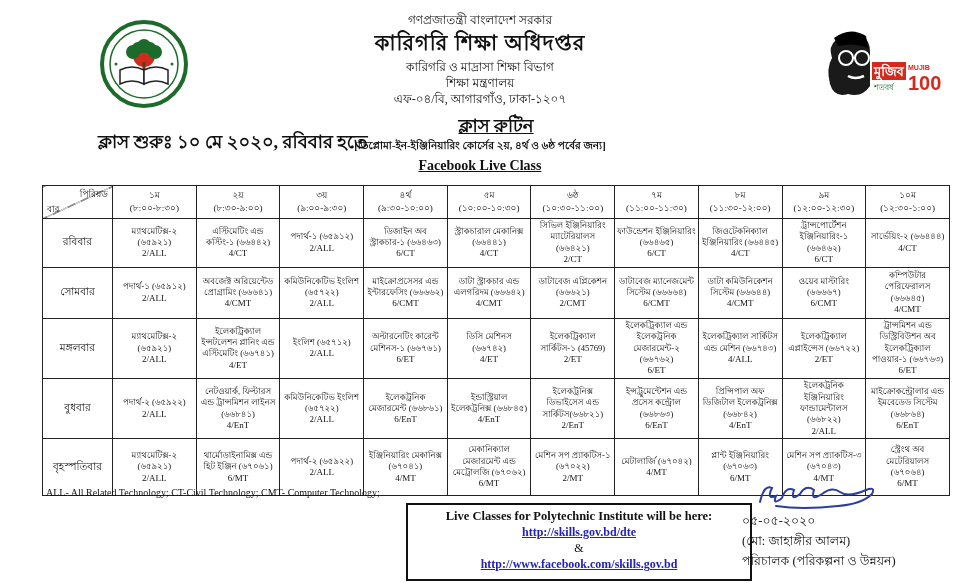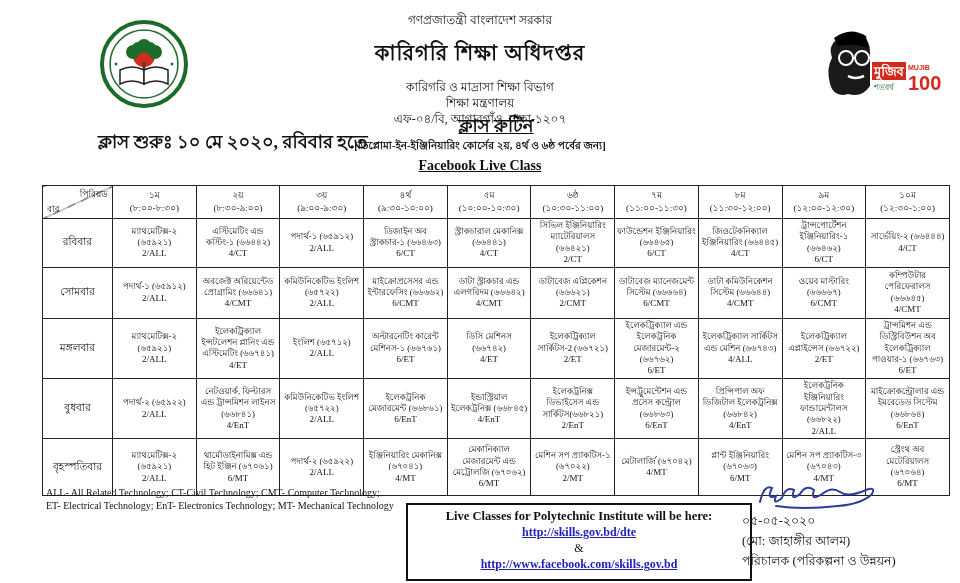--- a/index.html
+++ b/index.html
@@ -1,21 +1,21 @@
 <!DOCTYPE html>
 <html><head>
 <meta charset="utf-8">
 <style>
   html,body{margin:0;padding:0;background:#e8e8e8;}
   .page{position:relative;width:960px;height:583px;background:#ffffff;overflow:hidden;
         font-family:"Liberation Serif","DejaVu Serif",serif;color:#111;}
   
   .head-center{position:absolute;left:0;top:12px;width:100%;text-align:center;line-height:1.35;}
   .h-small{font-size:12px;}
-  .h-big{font-size:21px;font-weight:bold;letter-spacing:1px;margin:11px 0;font-family:Liberation Serif, serif;}
+  .h-big{font-size:21px;font-weight:bold;letter-spacing:1px;margin:1px 0;font-family:Liberation Serif, serif;}
   .logo-left{position:absolute;left:96px;top:18px;width:96px;height:92px;}
   .logo-right{position:absolute;left:818px;top:28px;width:130px;height:76px;}
   
   .start-note{position:absolute;left:98px;top:128px;font-size:18px;font-weight:bold;}
   .routine-title{position:absolute;left:0;top:112px;width:100%;text-align:center;
                  font-size:18px;font-weight:bold;text-decoration:underline;padding-left:16px;}
   .course-note{position:absolute;left:0;top:138px;width:100%;text-align:center;
                font-size:10.5px;font-weight:bold;}
   .live-class{position:absolute;left:0;top:158px;width:100%;text-align:center;
               font-size:14px;font-weight:bold;text-decoration:underline;}
@@ -268,21 +268,21 @@
           </td>
           <td class="slot">
             <div class="subj">অল্টারনেটিং কারেন্ট মেশিনস-১ (৬৬৭৬১)</div>
             <div class="grp">6/ET</div>
           </td>
           <td class="slot">
             <div class="subj">ডিসি মেশিনস (৬৬৭৪২)</div>
             <div class="grp">4/ET</div>
           </td>
           <td class="slot">
-            <div class="subj">ইলেকট্রিক্যাল সার্কিটস-2 (৬৬৭২১)</div>
+            <div class="subj">ইলেকট্রিক্যাল সার্কিটস-১ (45769)</div>
             <div class="grp">2/ET</div>
           </td>
           <td class="slot">
             <div class="subj">ইলেকট্রিক্যাল এন্ড ইলেকট্রনিক মেজারমেন্ট-২ (৬৬৭৬২)</div>
             <div class="grp">6/ET</div>
           </td>
           <td class="slot">
             <div class="subj">ইলেকট্রিক্যাল সার্কিটস এন্ড মেশিন (৬৬৭৪৩)</div>
             <div class="grp">4/ALL</div>
           </td>
@@ -379,21 +379,20 @@
           <td class="slot">
             <div class="subj">স্ট্রেংথ অব মেটেরিয়ালস (৬৭০৬৪)</div>
             <div class="grp">6/MT</div>
           </td>
         </tr>
       </tbody>
   </table>
 
   <div class="legend">
     <div>ALL- All Related Technology; CT-Civil Technology; CMT- Computer Technology;</div>
-    <div>ET- Electrical Technology; EnT- Electronics Technology; MT- Mechanical Technology</div>
   </div>
 
   <div class="live-box">
     <div class="lb-title">Live Classes for Polytechnic Institute will be here:</div>
     <a href="#">http://skills.gov.bd/dte</a>
     <div class="amp">&amp;</div>
     <a href="#">http://www.facebook.com/skills.gov.bd</a>
   </div>
 
   <div class="sig-block">

